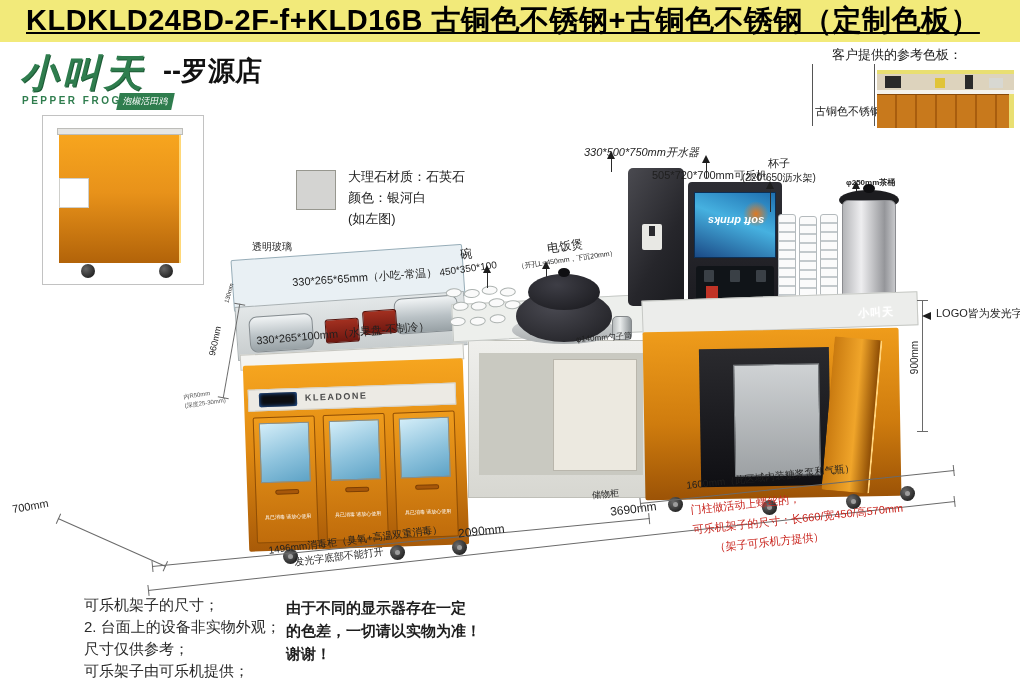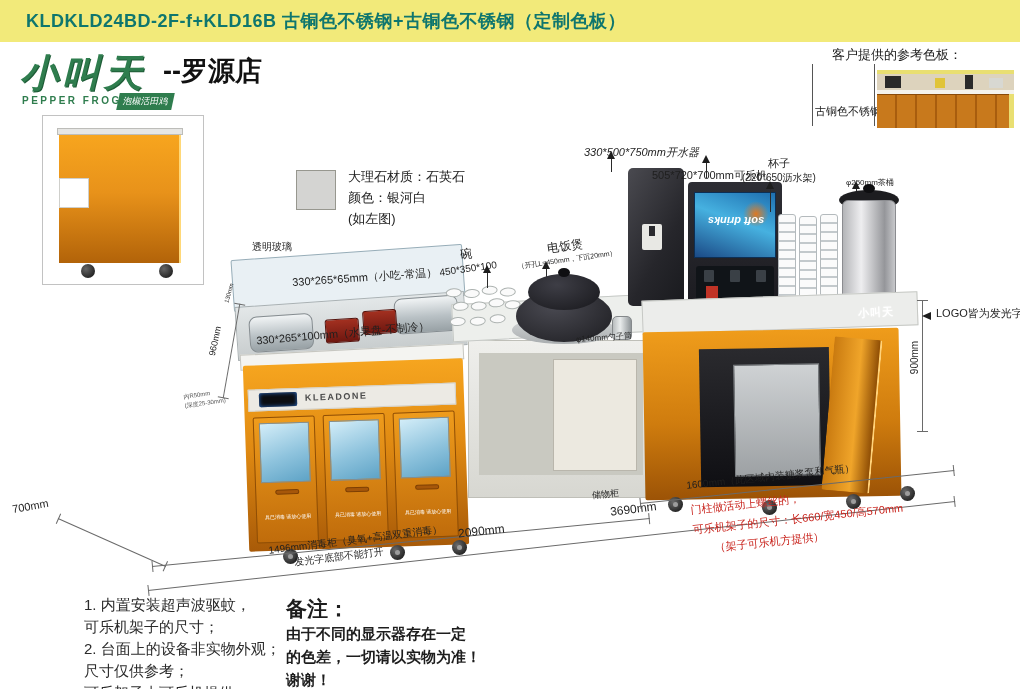--- a/index.html
+++ b/index.html
@@ -8,21 +8,21 @@
     position:relative; width:1020px; height:689px; margin:0 auto;
     background:#ffffff; overflow:hidden;
     font-family:"Liberation Sans", sans-serif; color:#222;
   }
   .abs { position:absolute; }
   .nowrap { white-space:nowrap; }
 
   
   .title-bar { left:0; top:0; width:1020px; height:42px; background:#f2ea7a;
     display:flex; align-items:center; padding-left:26px; }
-  .title-bar span { font-size:18px; font-weight:bold; color:#0f766e; letter-spacing:0.5px; }
+  .title-bar span { font-size:29px; font-weight:bold; color:#000000; letter-spacing:0.5px;text-decoration:underline; }
 
   
   .logo-main { left:20px; top:48px; font-size:38px; font-weight:bold; color:#2f7d4e;
     letter-spacing:4px; font-style:italic; text-shadow:1px 1px 0 #1e5c37; }
   .logo-sub { left:22px; top:95px; font-size:10px; font-weight:bold; color:#2f7d4e; letter-spacing:2.5px; }
   .logo-tag { left:118px; top:93px; background:#2f7d4e; color:#fff; font-size:9px;
     padding:2px 5px; transform:skewX(-12deg); }
   .store-name { left:163px; top:53px; font-size:27px; font-weight:bold; color:#111; }
 
   
@@ -315,21 +315,21 @@
   </div>
   <div class="leader" style="left:770px;top:188px;height:24px;">
       <span class="ah"></span>
     </div>
   <div class="abs" style="left:778px;top:214px;width:62px;height:98px;">
     <span class="cupstack" style="left:0;top:0;"></span>
     <span class="cupstack" style="left:21px;top:2px;"></span>
     <span class="cupstack" style="left:42px;top:0;"></span>
   </div>
 
-  <div class="rlabel" style="left:846px;top:177px;font-size:8px;">φ250mm茶桶</div>
+  <div class="rlabel" style="left:846px;top:177px;font-size:8px;font-weight:bold;">φ250mm茶桶</div>
   <div class="leader" style="left:856px;top:188px;height:12px;">
       <span class="ah"></span>
     </div>
   <div class="abs teaurn-lid"></div>
   <div class="abs teaurn-body"></div>
   <div class="abs teaurn-knob"></div>
   <div class="abs teaurn-tap"></div>
 
   <div class="abs counter-right"></div>
   <div class="abs cab-right">
@@ -372,26 +372,24 @@
 
   <div class="rlabel" style="left:592px;top:488px;font-size:9px;transform:rotate(-5deg);">储物柜</div>
 
   <div class="abs red-note">
     <div>门柱做活动上螺丝的，</div>
     <div>可乐机架子的尺寸：长660/宽450/高570mm</div>
     <div class="l3">（架子可乐机方提供）</div>
   </div>
 
   <div class="abs notes-left">
-    <div>1. 内置安装超声波驱蚊，</div>
     <div>可乐机架子的尺寸；</div>
     <div>2. 台面上的设备非实物外观；</div>
     <div>尺寸仅供参考；</div>
     <div>可乐架子由可乐机提供；</div>
   </div>
   <div class="abs remark">
-    <div class="remark-title">备注：</div>
     <div class="remark-line">由于不同的显示器存在一定</div>
     <div class="remark-line">的色差，一切请以实物为准！</div>
     <div class="remark-line">谢谢！</div>
   </div>
 
 </div>
 
 </body></html>

